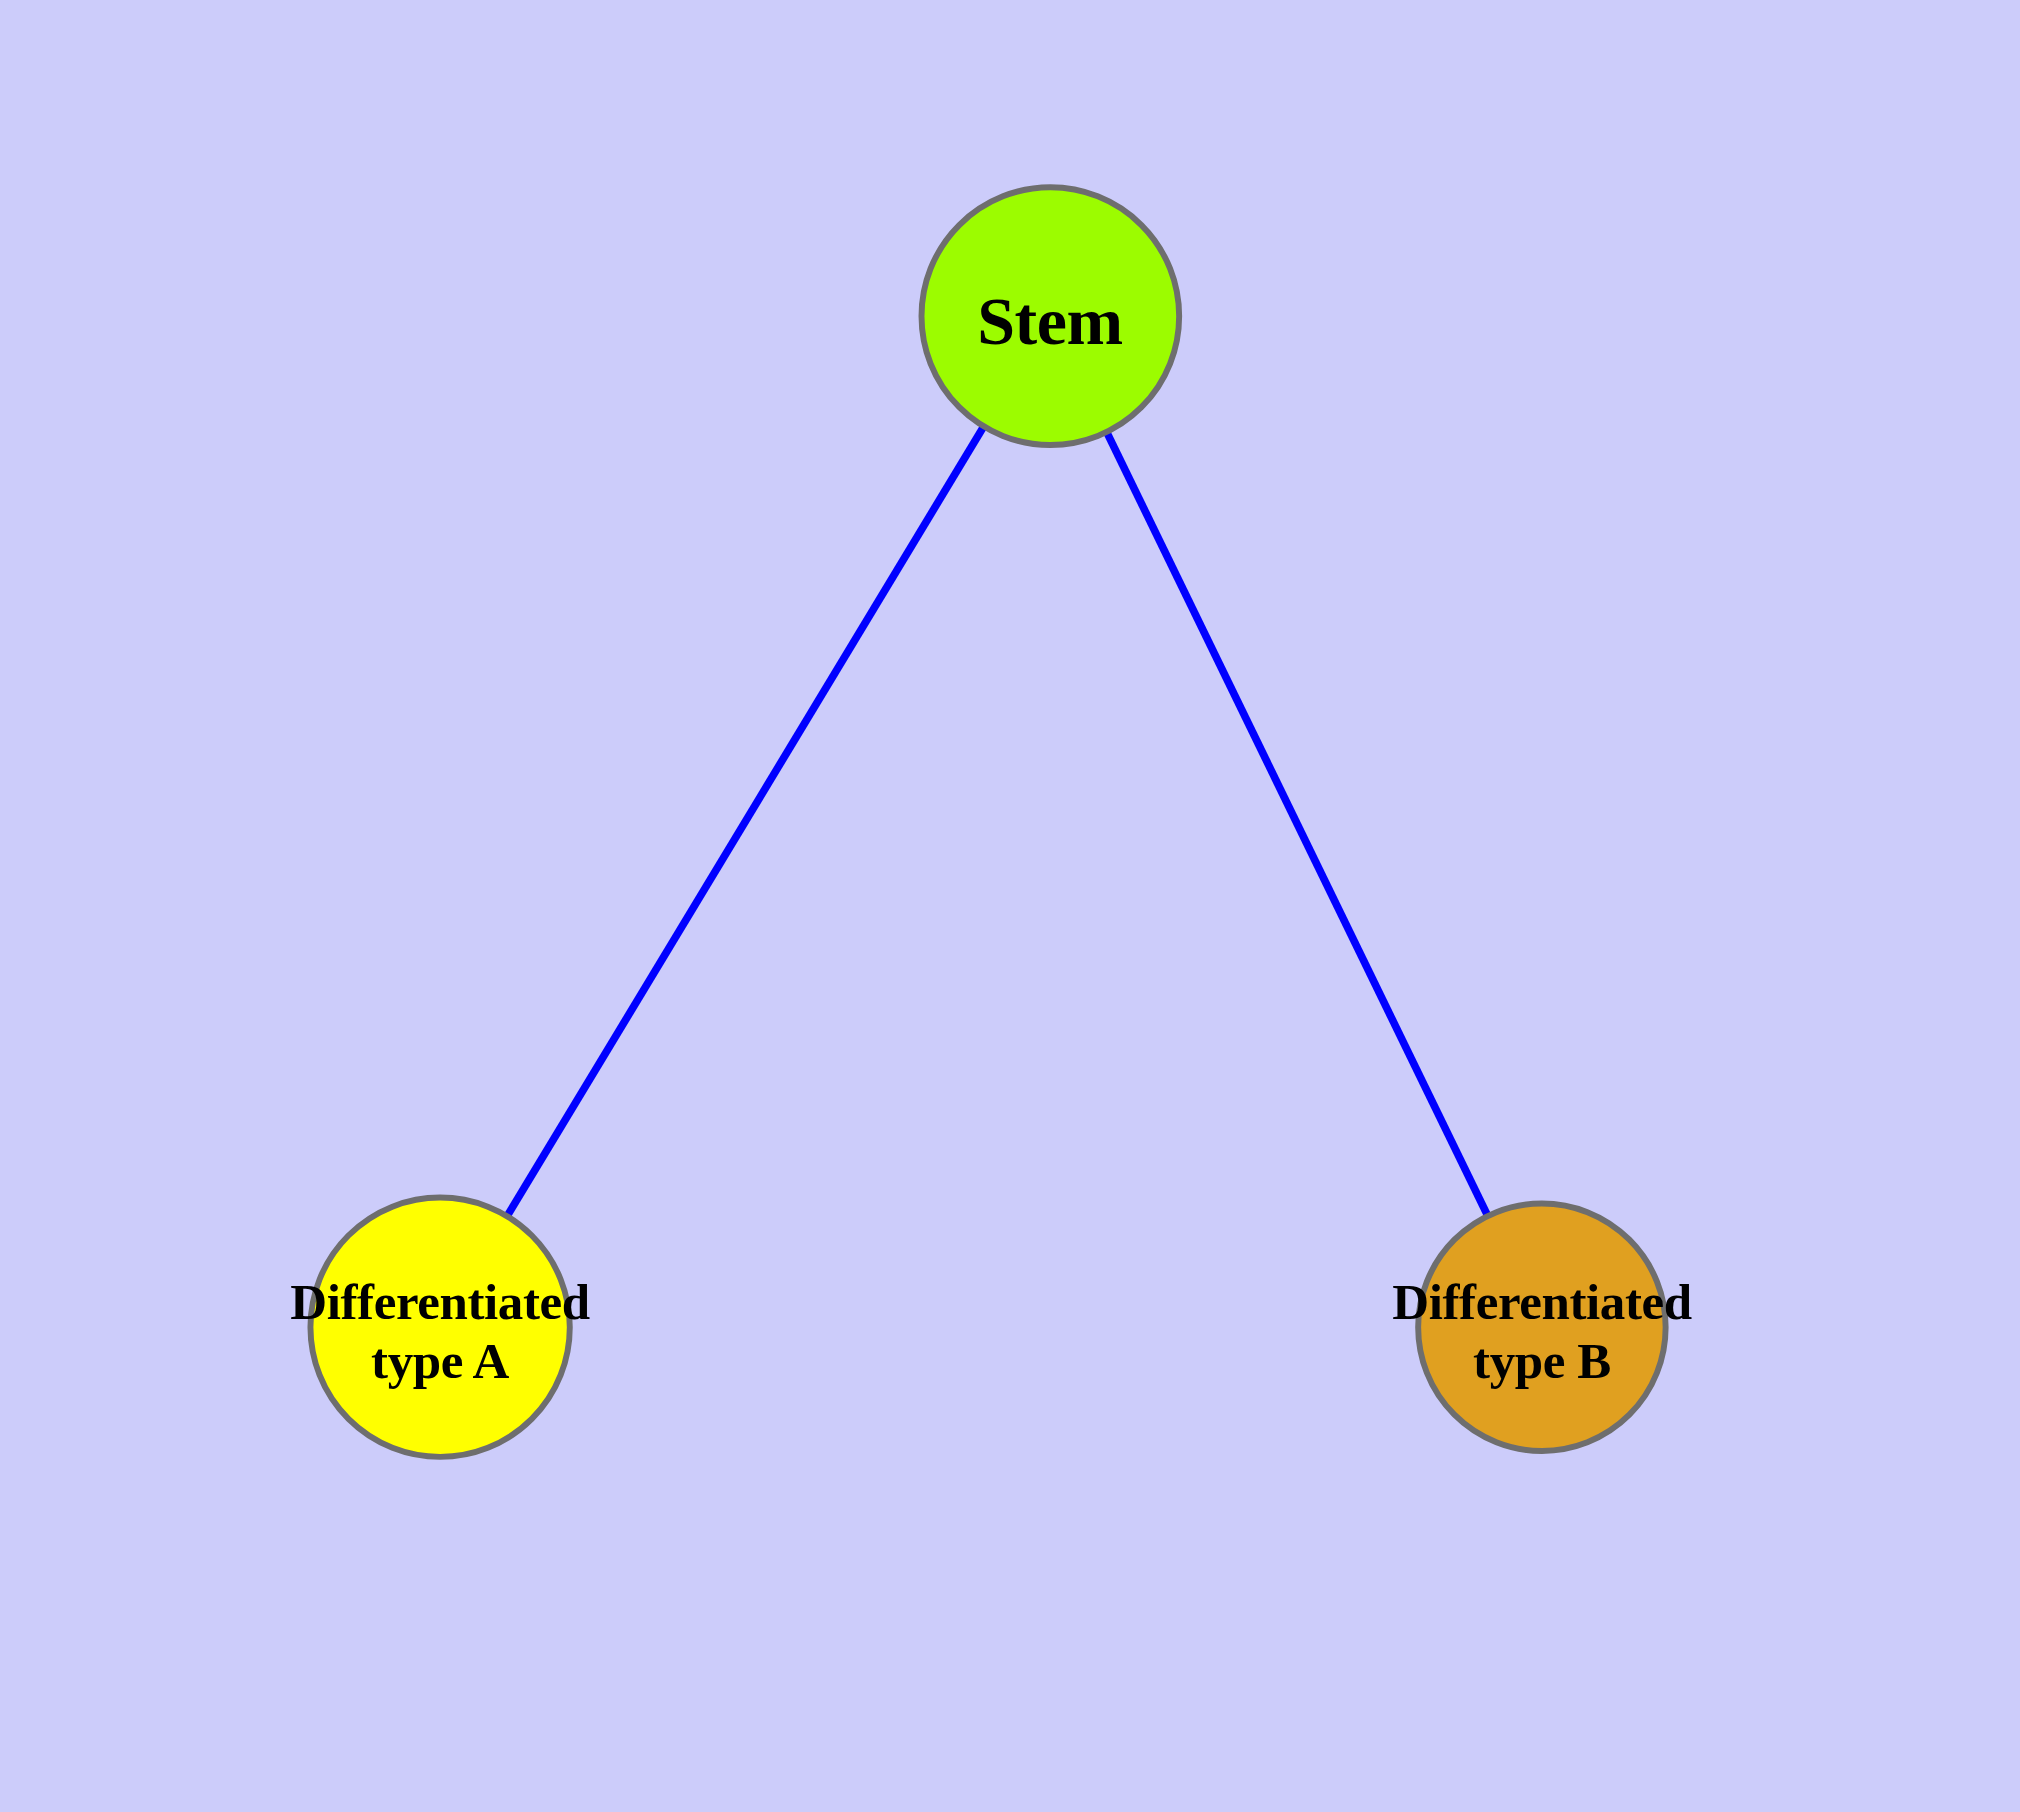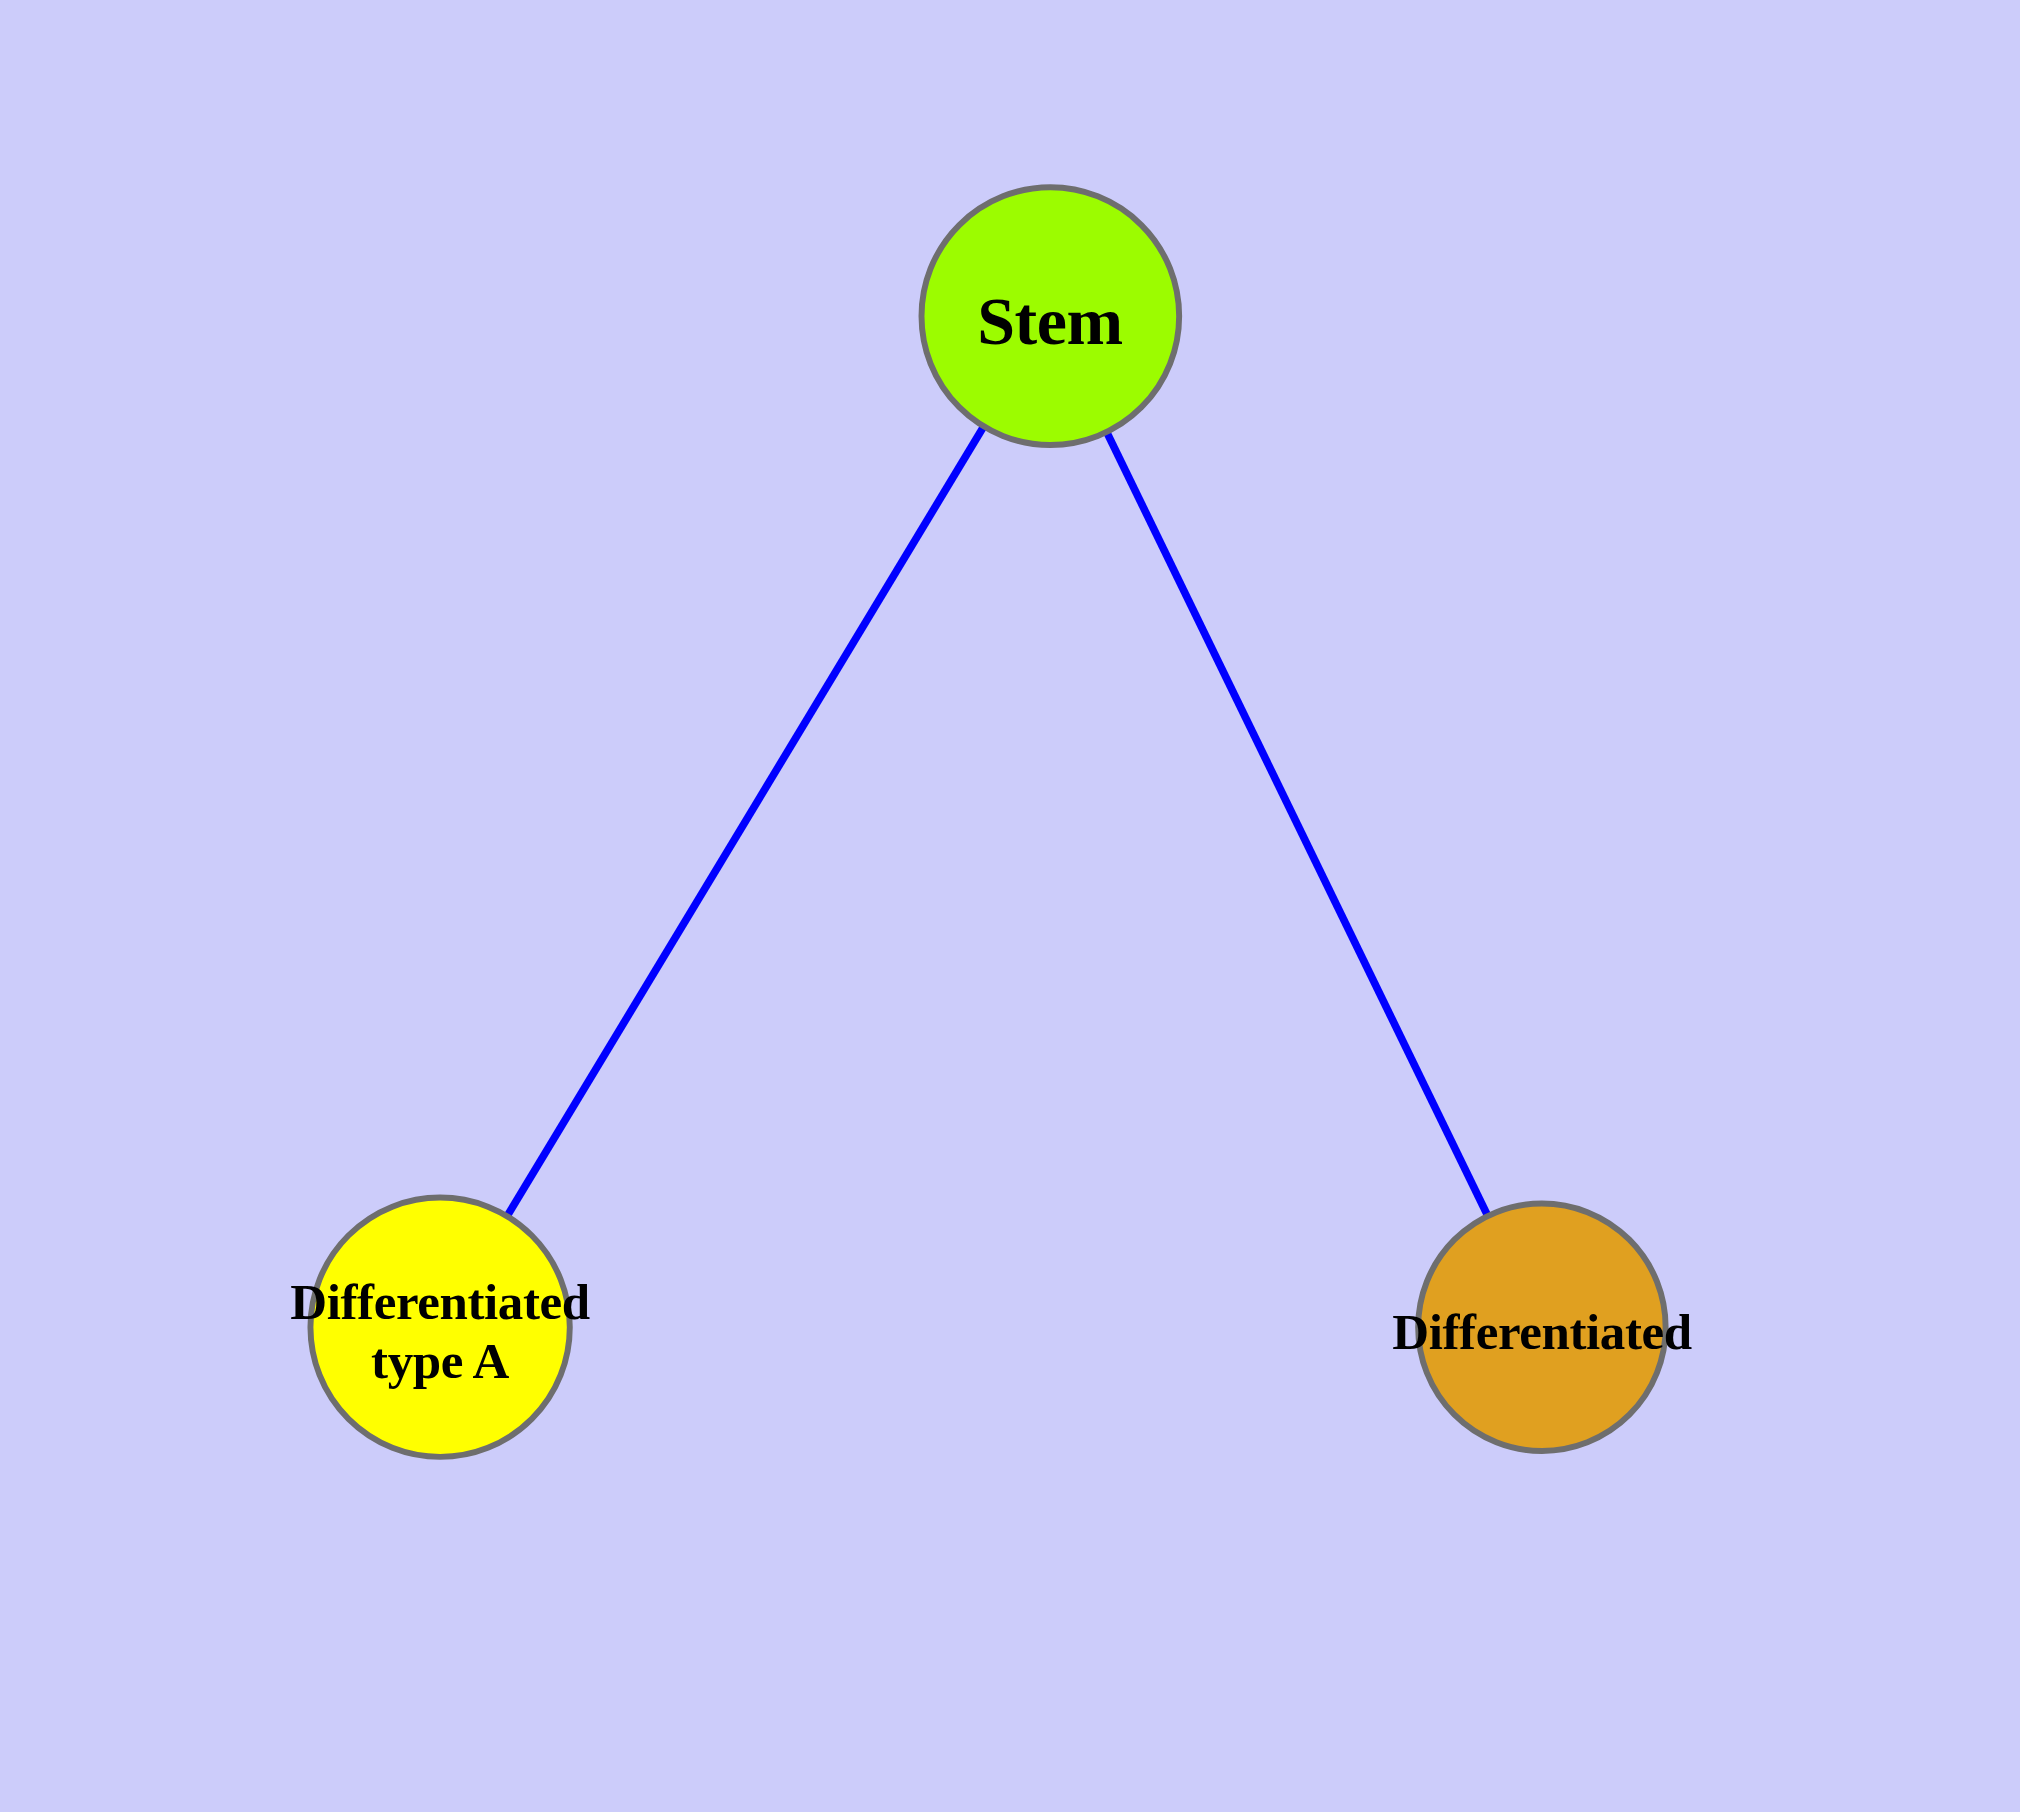--- a/index.html
+++ b/index.html
@@ -62,16 +62,16 @@
       <circle class="node-circle" cx="1239" cy="373" r="152" fill="#9cfc00"></circle>
       <circle class="node-circle" cx="519" cy="1566" r="153" fill="#ffff00"></circle>
       <circle class="node-circle" cx="1819" cy="1566" r="146" fill="#e0a020"></circle>
     </g>
   </svg>
 
   <div class="node-label single" style="left:1050px; top:321px;">Stem</div>
 
   <div class="node-label" style="left:440px; top:1332px;"><span>Differentiated</span><br><span>type A</span></div>
 
-  <div class="node-label" style="left:1542px; top:1332px;"><span>Differentiated</span><br></div>
+  <div class="node-label" style="left:1542px; top:1332px;"><span>Differentiated</span><br><span>type B</span></div>
 
 </div>
 
 
 </body></html>

